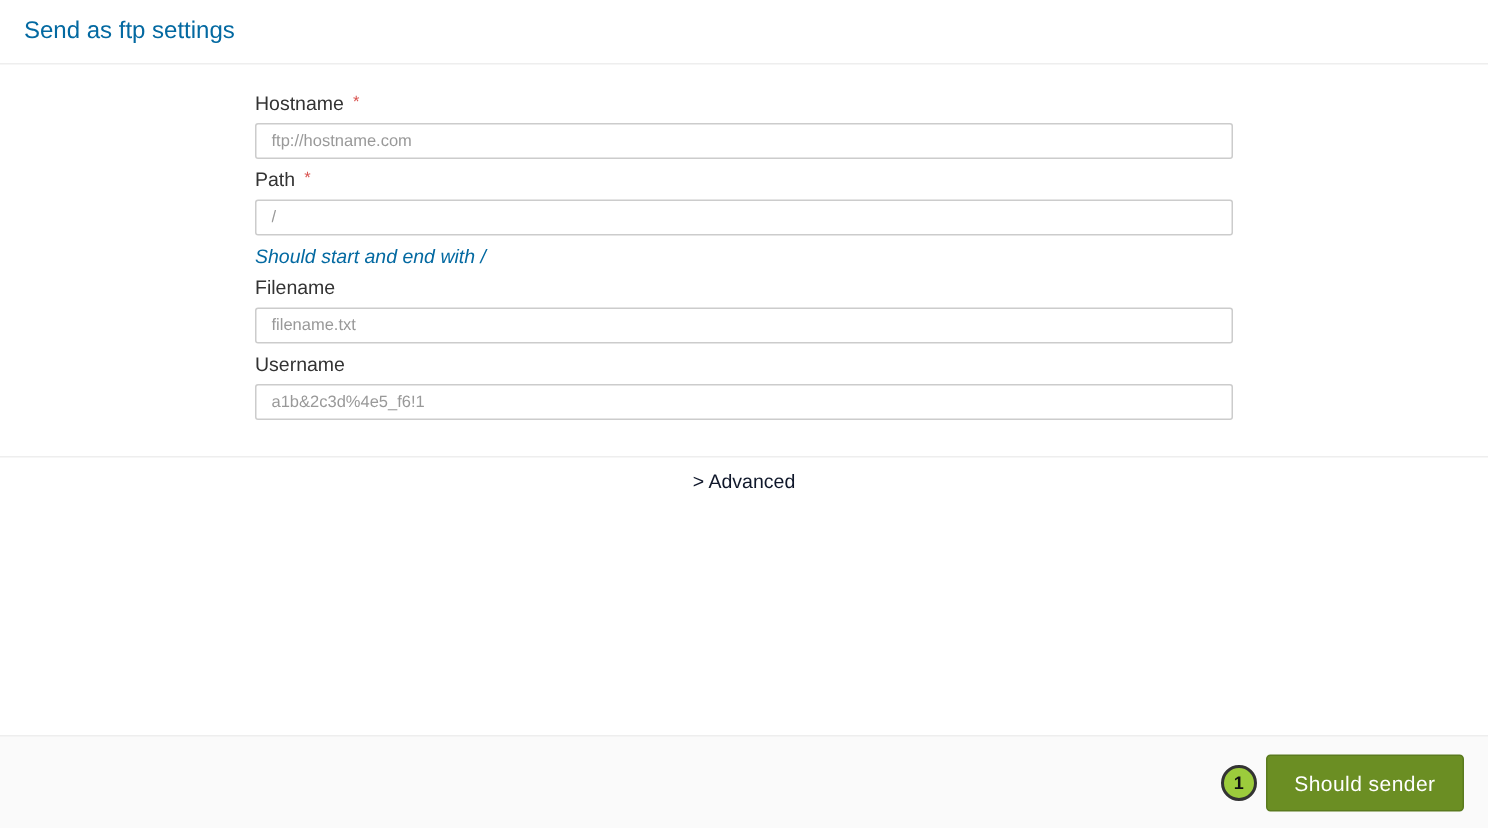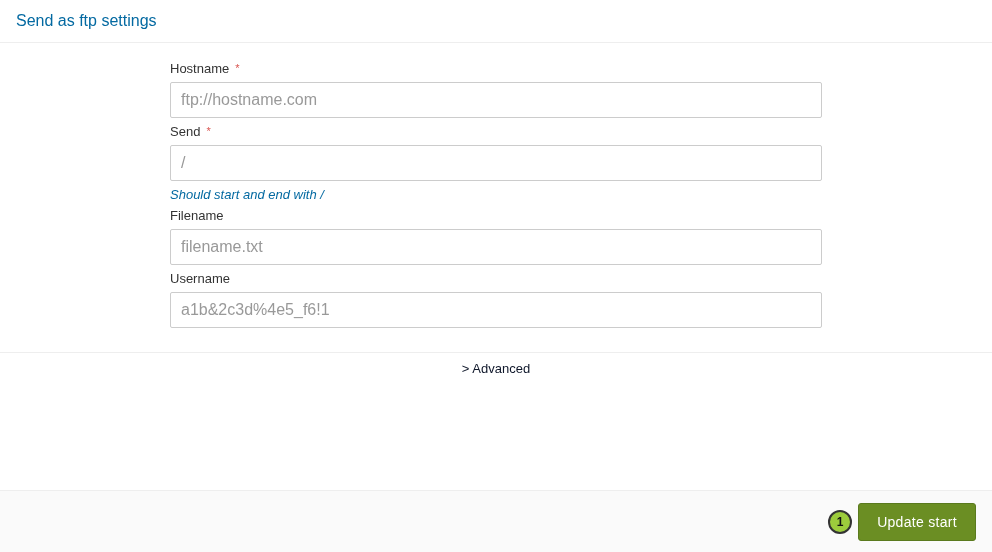--- a/index.html
+++ b/index.html
@@ -38,25 +38,25 @@
       align-items: center;
       gap: 6px;
     }
     .required-star {
       color: #d9534f;
       font-size: 11px;
       line-height: 1;
     }
     .input {
       width: 100%;
-      height: 36px;
+      height: 24px;
       border: 1px solid #ccc;
       border-radius: 2px;
       padding: 0 10px;
-      font-size: 16px;
+      font-size: 11px;
       color: #555;
       outline: none;
     }
     .input::placeholder { color: #999; }
     .hint {
       font-style: italic;
       font-size: 13px;
       color: #0369a1;
       margin-top: 6px;
     }
@@ -120,21 +120,21 @@
   <div class="field">
     <div class="label-row">
       <span>Hostname</span>
       <span class="required-star">*</span>
     </div>
     <input class="input" type="text" placeholder="ftp://hostname.com" style="">
   </div>
 
   <div class="field">
     <div class="label-row">
-      <span>Send</span>
+      <span>Path</span>
       <span class="required-star">*</span>
     </div>
     <input class="input" type="text" placeholder="/" style="">
     <div class="hint">Should start and end with /</div>
   </div>
 
   <div class="field">
     <div class="label-row">
       <span>Filename</span>
     </div>
@@ -150,14 +150,14 @@
   </div>
 
 </div>
 
 <div class="advanced-row">
   <span class="advanced-link">&gt; Advanced</span>
 </div>
 
 <div class="footer">
   <div class="badge">1</div>
-  <button class="btn-update">Update start</button>
+  <button class="btn-update">Should sender</button>
 </div>
 
 </body></html>

